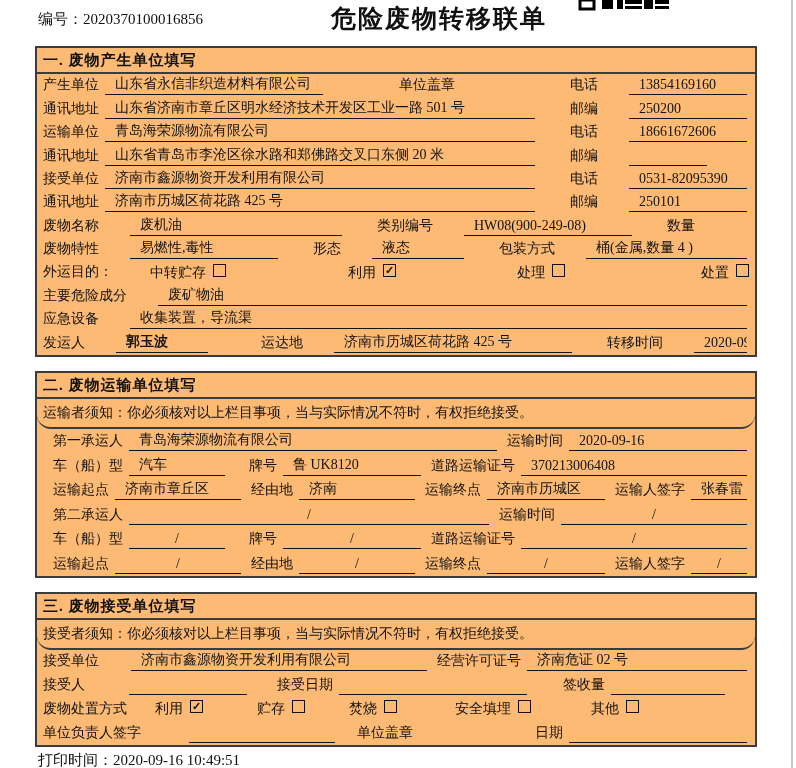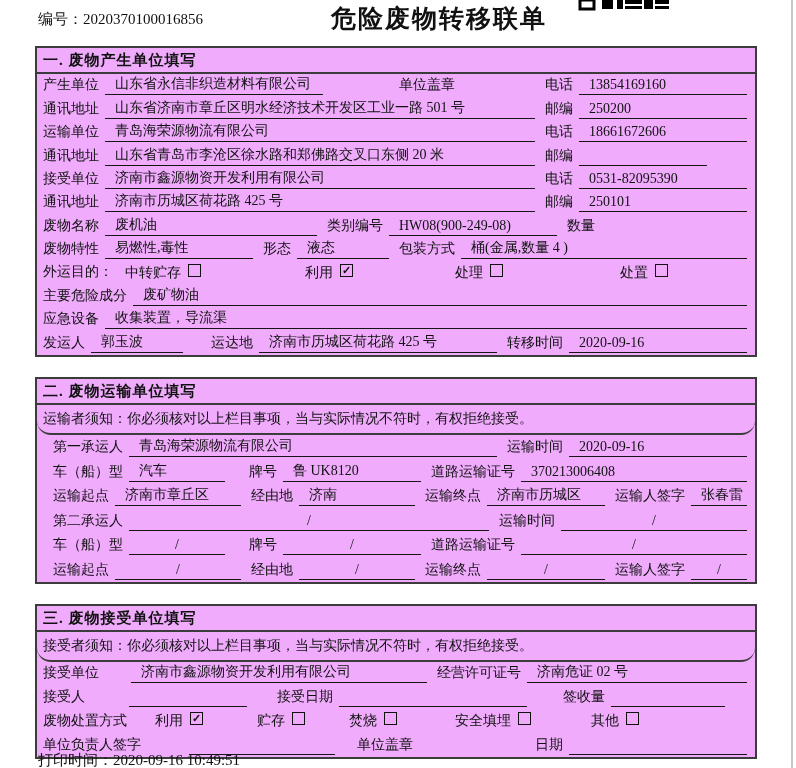--- a/index.html
+++ b/index.html
@@ -8,25 +8,25 @@
     background:#ffffff;color:#111;
     font-family:"Liberation Serif","DejaVu Serif",serif;
     font-size:14px;
   }
   *{box-sizing:border-box;}
   .serial{position:absolute;left:38px;top:10px;font-size:15px;white-space:nowrap;}
   .title{position:absolute;left:331px;top:2px;margin:0;font-size:25px;font-weight:700;letter-spacing:2px;white-space:nowrap;}
   .qr{position:absolute;left:578px;top:0;}
   .page-edge{position:absolute;left:791px;top:0;width:2px;height:768px;background:#c6c6c6;}
   .form{position:absolute;left:35px;top:46px;width:722px;}
-  .sec{border:2px solid #3c3c3c;margin-bottom:20px;background:#f0abfc;}
+  .sec{border:2px solid #3c3c3c;margin-bottom:14px;background:#fdba74;}
   .sec-header{height:26px;line-height:23px;padding:1px 0 0 6px;font-weight:700;font-size:15px;border-bottom:2px solid #3c3c3c;letter-spacing:1px;}
   .notice{height:30px;display:flex;align-items:center;padding-left:6px;border-bottom:2px solid #3c3c3c;border-radius:14px;}
   .row{display:flex;align-items:flex-end;padding:0 6px 2px 6px;}
-  .s1 .row{height:23.4px;}
+  .s1 .row{height:23.4px;gap:25px;}
   .s2 .row{height:24.5px;padding-left:16px;}
   .s3 .row{height:23.8px;}
   .row.cbrow{align-items:center;padding-bottom:0;}
   .grp{display:flex;align-items:flex-end;}
   .lbl{white-space:nowrap;padding-bottom:1px;margin-right:6px;}
   .val{border-bottom:1px solid #151515;white-space:nowrap;overflow:hidden;padding:0 4px 1px 10px;margin-right:10px;}
   .val.flex{flex:1;margin-right:2px;}
   .val.center{text-align:center;padding-left:4px;}
   .opt{display:inline-flex;align-items:flex-start;white-space:nowrap;}
   .cb{display:inline-flex;align-items:center;justify-content:center;width:13px;height:13px;border:1.5px solid #111;margin-left:7px;font-size:11px;line-height:11px;font-weight:700;}
@@ -155,21 +155,21 @@
       </div>
 
 
       <div class="row">
         <span class="lbl">应急设备</span>
         <span class="val flex">收集装置，导流渠</span>
       </div>
 
       <div class="row">
         <span class="lbl">发运人</span>
-        <span class="val" style="width:92px;">郭玉波</span>
+        <span class="val" style="width:92px;font-weight:bold;">郭玉波</span>
         <span class="lbl" style="margin-left:18px;">运达地</span>
         <span class="val" style="width:238px;">济南市历城区荷花路 425 号</span>
         <span class="lbl">转移时间</span>
         <span class="val flex">2020-09-16</span>
       </div>
     </div>
 
     <div class="sec s2">
       <div class="sec-header">二. 废物运输单位填写</div>
       <div class="notice">运输者须知：你必须核对以上栏目事项，当与实际情况不符时，有权拒绝接受。</div>

